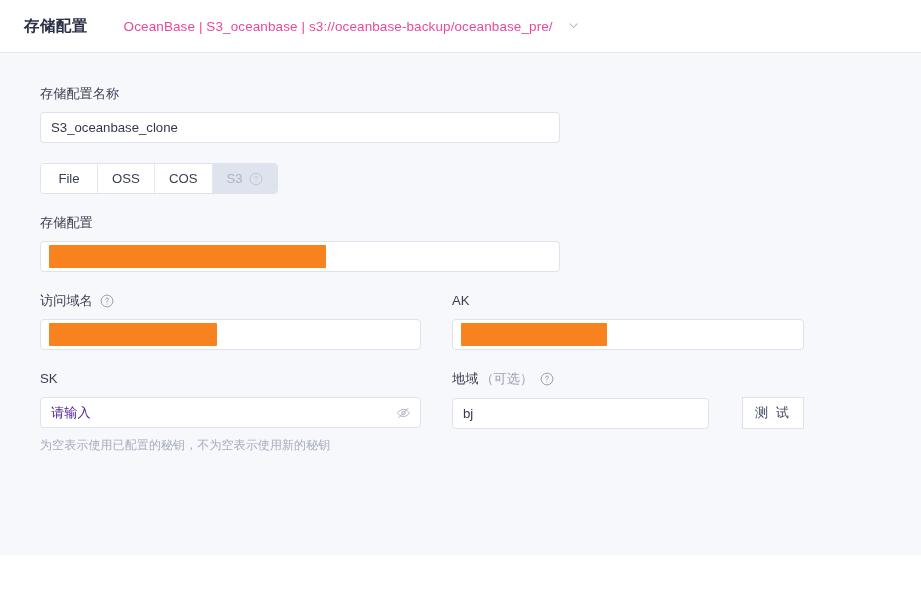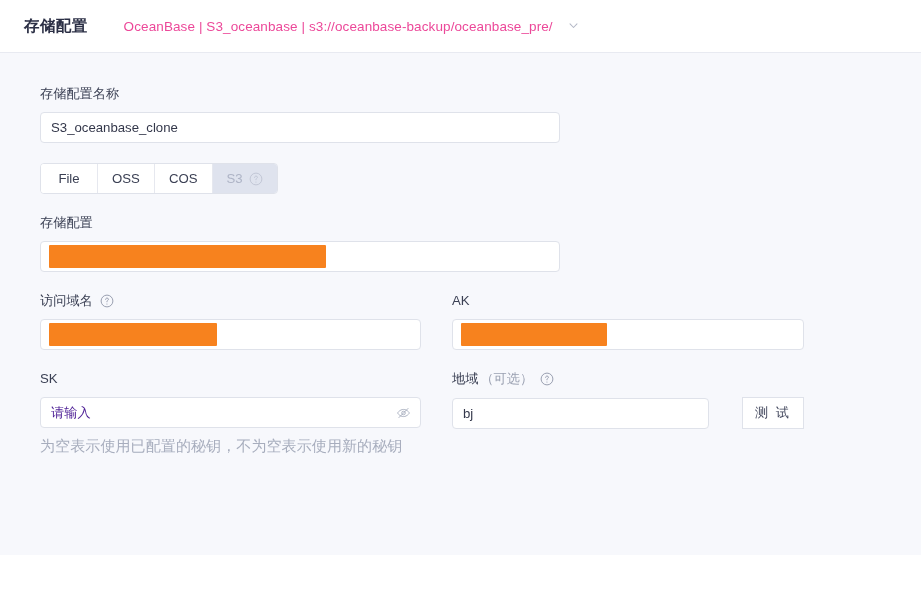--- a/index.html
+++ b/index.html
@@ -172,21 +172,21 @@
   
   .cols {
     display: flex;
     gap: 0;
   }
   .col-left  { width: 381px; }
   .col-right { width: 352px; margin-left: 31px; }
 
   .hint {
     margin-top: 9px;
-    font-size: 15px;
+    font-size: 12px;
     color: #a7adbd;
     letter-spacing: 0.1px;
     white-space: nowrap;
   }
 
   .sk-eye {
     position: absolute;
     right: 9px;
     top: 50%;
     transform: translateY(-50%);

